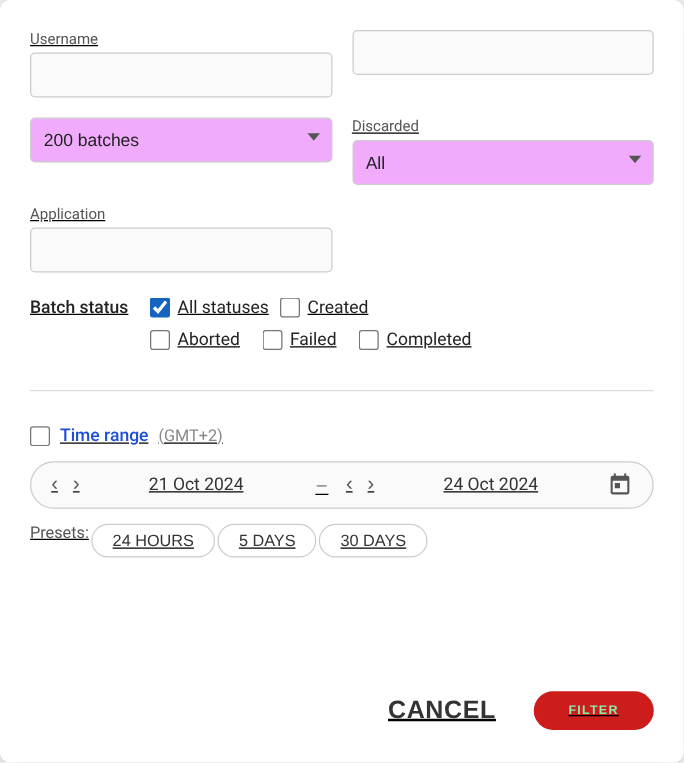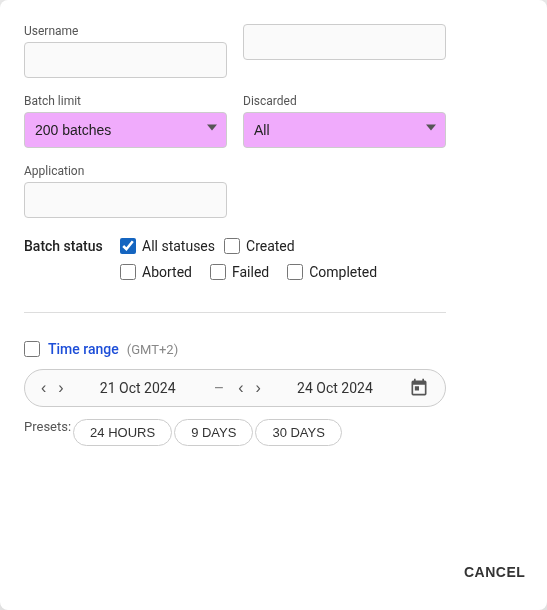--- a/index.html
+++ b/index.html
@@ -12,22 +12,23 @@
       min-height: 100vh;
     }
     .dialog {
       background: #fff;
       border-radius: 8px;
       width: 547px;
       min-height: 610px;
       padding: 24px 24px 20px 24px;
       box-shadow: 0 4px 24px rgba(0,0,0,0.18);
       display: flex;
-      flex-direction: row;
+      flex-direction: column;
       gap: 0;
+      text-decoration: underline;
     }
     .form-section {
       display: flex;
       flex-direction: column;
       gap: 16px;
     }
     .row {
       display: flex;
       gap: 16px;
     }
@@ -220,21 +221,21 @@
       display: flex;
       justify-content: flex-end;
       align-items: center;
       gap: 12px;
       margin-top: auto;
       padding-top: 24px;
     }
     .cancel-btn {
       background: none;
       border: none;
-      font-size: 14px;
+      font-size: 20px;
       font-weight: 600;
       color: #333;
       cursor: pointer;
       padding: 10px 18px;
       border-radius: 24px;
       letter-spacing: 0.5px;
     }
     .filter-btn {
       background: #cc1c1c;
       color: #86efac;
@@ -259,21 +260,20 @@
         <label>Username</label>
         <input type="text" style="">
       </div>
       <div class="field">
         <input type="text" style="">
       </div>
     </div>
 
     <div class="row">
       <div class="field">
-        <label>Batch limit</label>
         <div class="select-wrapper">
           <select>
             <option>200 batches</option>
             <option>100 batches</option>
             <option>500 batches</option>
             <option>1000 batches</option>
           </select>
         </div>
       </div>
       <div class="field">
@@ -345,21 +345,21 @@
         <button class="calendar-icon-btn">
           <svg viewBox="0 0 24 24">
             <path d="M19 3h-1V1h-2v2H8V1H6v2H5a2 2 0 0 0-2 2v14a2 2 0 0 0 2 2h14a2 2 0 0 0 2-2V5a2 2 0 0 0-2-2zm0 16H5V8h14v11zM7 10h5v5H7z"></path>
           </svg>
         </button>
       </div>
 
       <div class="presets-row">
         <span class="presets-label">Presets:</span>
         <button class="preset-btn">24 HOURS</button>
-        <button class="preset-btn">9 DAYS</button>
+        <button class="preset-btn">5 DAYS</button>
         <button class="preset-btn">30 DAYS</button>
       </div>
     </div>
 
   </div>
 
   <div class="footer">
     <button class="cancel-btn">CANCEL</button>
     <button class="filter-btn">FILTER</button>
   </div>

